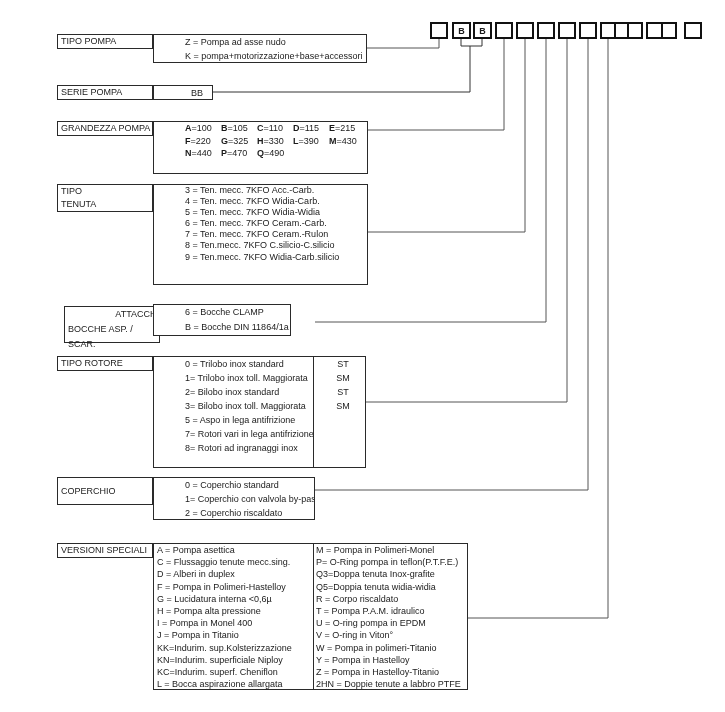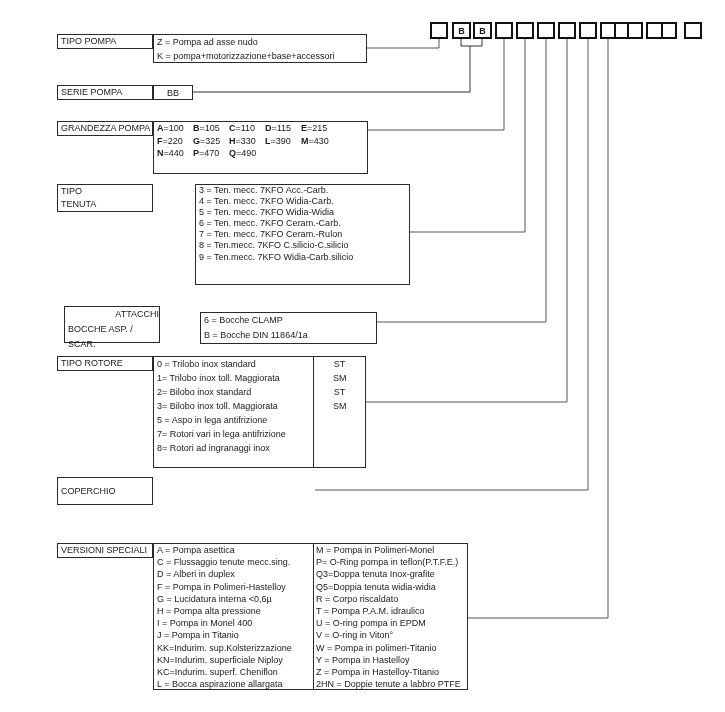--- a/index.html
+++ b/index.html
@@ -1,20 +1,20 @@
 <!DOCTYPE html>
 <html><head>
 <meta charset="utf-8">
 <style>
   html,body { margin:0; padding:0; background:#fff; }
   body { width:725px; height:712px; font-family:"Liberation Sans", sans-serif; color:#1a1a1a; }
   .canvas { position:relative; width:725px; height:712px; background:#fff; overflow:hidden; }
   .connectors { position:absolute; left:0; top:0; width:725px; height:712px; pointer-events:none; }
 
-  .box { position:absolute; border:1px solid #2a2a2a; background:#fff; box-sizing:border-box; font-size:9px; }
+  .box { position:absolute; border:1px solid #2a2a2a; background:#fff; box-sizing:border-box; font-size:9px;padding-left:28px; }
   .label-box { padding-left:3px; line-height:13px; display:flex; flex-direction:column; justify-content:center; }
   .options-box { overflow:hidden; }
   .row { padding-left:3px; white-space:nowrap; }
 
   .code-box { position:absolute; top:22px; height:17px; border:2px solid #111; background:#fff;
               box-sizing:border-box; display:flex; align-items:center; justify-content:center;
               font-size:9px; font-weight:bold; }
   .code-group { display:flex; align-items:stretch; justify-content:flex-start; padding:0; }
   .code-cell { flex:1; display:flex; align-items:center; justify-content:center; }
   .code-cell + .code-cell { border-left:2px solid #111; }
@@ -81,21 +81,21 @@
     <span>TIPO POMPA</span>
   </div>
   <div class="box options-box" style="left:153px;top:34px;width:214px;height:29px;">
     <div class="row rw14">Z = Pompa ad asse nudo</div>
     <div class="row rw14">K = pompa+motorizzazione+base+accessori</div>
   </div>
 
   <div class="box label-box" style="left:57px;top:85px;width:96px;height:15px;">
     <span>SERIE POMPA</span>
   </div>
-  <div class="box" style="left:153px;top:85px;width:40px;height:15px;display:flex;align-items:center;justify-content:center;">
+  <div class="box" style="left:153px;top:85px;width:60px;height:15px;display:flex;align-items:center;justify-content:center;">
     <span>BB</span>
   </div>
 
   <div class="box label-box" style="left:57px;top:121px;width:96px;height:15px;">
     <span>GRANDEZZA POMPA</span>
   </div>
   <div class="box options-box" style="left:153px;top:121px;width:215px;height:53px;">
     <div class="g-row row rw125">
       <span class="g-cell"><b>A</b><span>=100</span></span>
       <span class="g-cell"><b>B</b><span>=105</span></span>
@@ -114,35 +114,35 @@
       <span class="g-cell"><b>N</b><span>=440</span></span>
       <span class="g-cell"><b>P</b><span>=470</span></span>
       <span class="g-cell"><b>Q</b><span>=490</span></span>
     </div>
   </div>
 
   <div class="box label-box" style="left:57px;top:184px;width:96px;height:28px;justify-content:flex-start;">
     <span>TIPO</span>
     <span>TENUTA</span>
   </div>
-  <div class="box options-box" style="left:153px;top:184px;width:215px;height:101px;margin-left:42px;">
+  <div class="box options-box" style="left:153px;top:184px;width:215px;height:101px;">
     <div class="row rw111">3 = Ten. mecc. 7KFO Acc.-Carb.</div>
     <div class="row rw111">4 = Ten. mecc. 7KFO Widia-Carb.</div>
     <div class="row rw111">5 = Ten. mecc. 7KFO Widia-Widia</div>
     <div class="row rw111">6 = Ten. mecc. 7KFO Ceram.-Carb.</div>
     <div class="row rw111">7 = Ten. mecc. 7KFO Ceram.-Rulon</div>
     <div class="row rw111">8 = Ten.mecc. 7KFO C.silicio-C.silicio</div>
     <div class="row rw111">9 = Ten.mecc. 7KFO Widia-Carb.silicio</div>
   </div>
 
   <div class="box label-box" style="left:64px;top:306px;width:96px;height:37px;justify-content:flex-start;line-height:15px;align-items:flex-end;">
     <span>ATTACCHI</span>
     <span>BOCCHE ASP. / SCAR.</span>
   </div>
-  <div class="box options-box" style="left:153px;top:312px;width:177px;height:32px;margin-left:47px;">
+  <div class="box options-box" style="left:153px;top:304px;width:138px;height:32px;">
     <div class="row rw15">6 = Bocche CLAMP</div>
     <div class="row rw15">B = Bocche DIN 11864/1a</div>
   </div>
 
   <div class="box label-box" style="left:57px;top:356px;width:96px;height:15px;">
     <span>TIPO ROTORE</span>
   </div>
   <div class="box options-box" style="left:153px;top:356px;width:213px;height:112px;">
     <div class="vdivider" style="left:159px;"></div>
     <div class="rot-row row rw14">
@@ -173,20 +173,25 @@
       <span class="rot-text">8= Rotori ad ingranaggi inox</span>
         <span class="rot-tag"></span>
     </div>
     <div class="rot-row row rw14">
         <span class="rot-tag"></span>
     </div>
   </div>
 
   <div class="box label-box" style="left:57px;top:477px;width:96px;height:28px;">
     <span>COPERCHIO</span>
+  </div>
+  <div class="box options-box" style="left:153px;top:477px;width:162px;height:43px;">
+    <div class="row rw14">0 = Coperchio standard</div>
+    <div class="row rw14">1= Coperchio con valvola by-pass</div>
+    <div class="row rw14">2 = Coperchio riscaldato</div>
   </div>
 
   <div class="box label-box" style="left:57px;top:543px;width:96px;height:15px;">
     <span>VERSIONI SPECIALI</span>
   </div>
   <div class="box options-box" style="left:153px;top:543px;width:315px;height:147px;">
     <div class="vdivider" style="left:159px;"></div>
     <div class="vs-cols">
       <div class="vs-col vs-left">
         <div class="row rw122">A = Pompa asettica</div>

